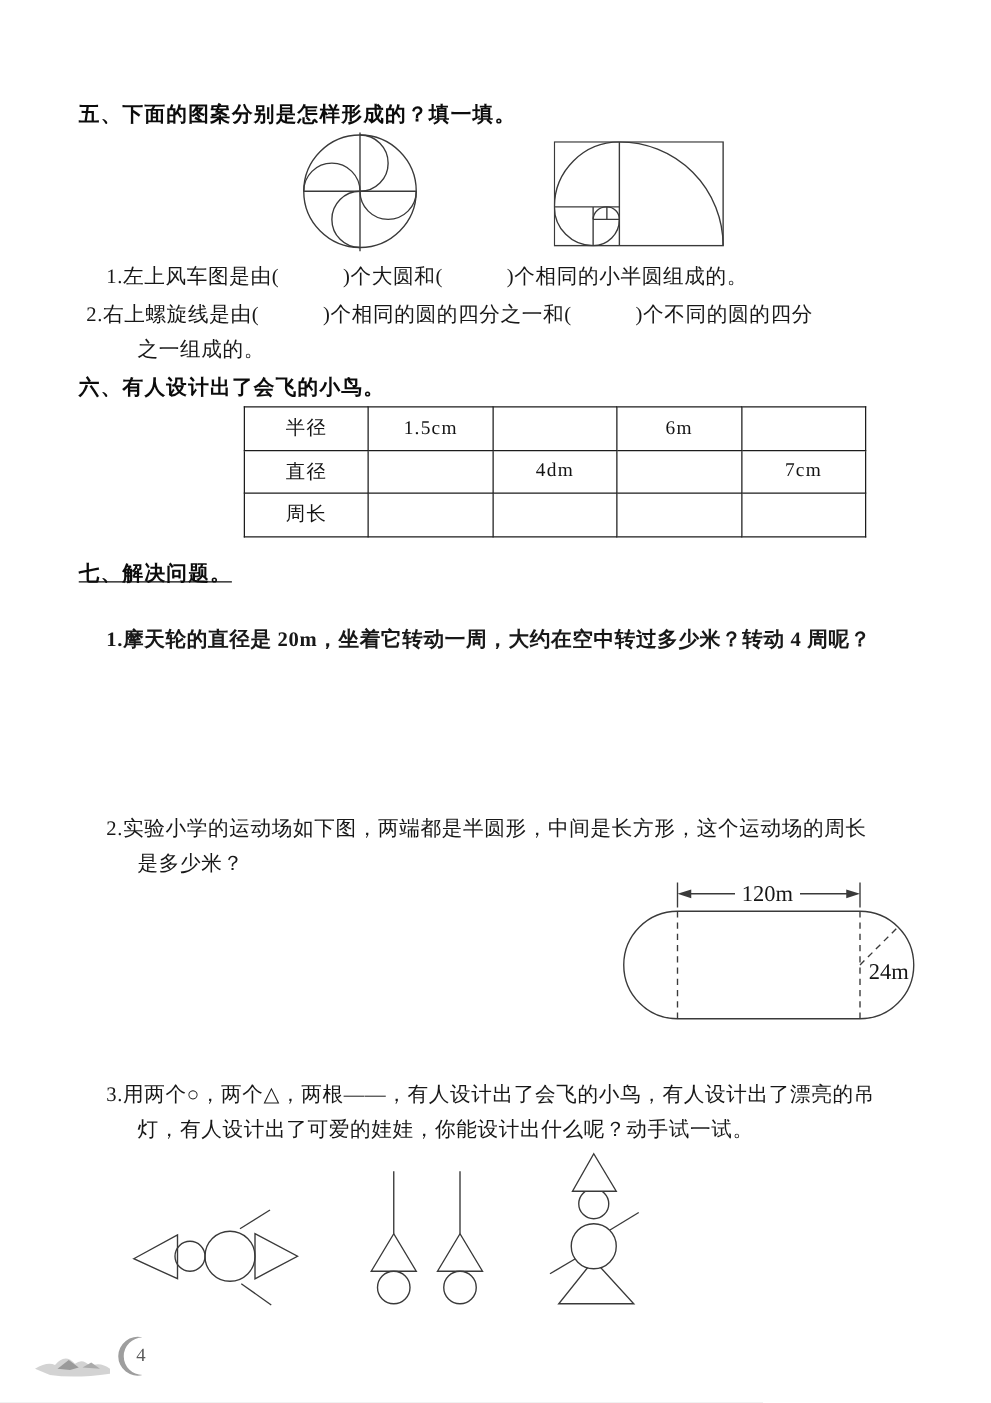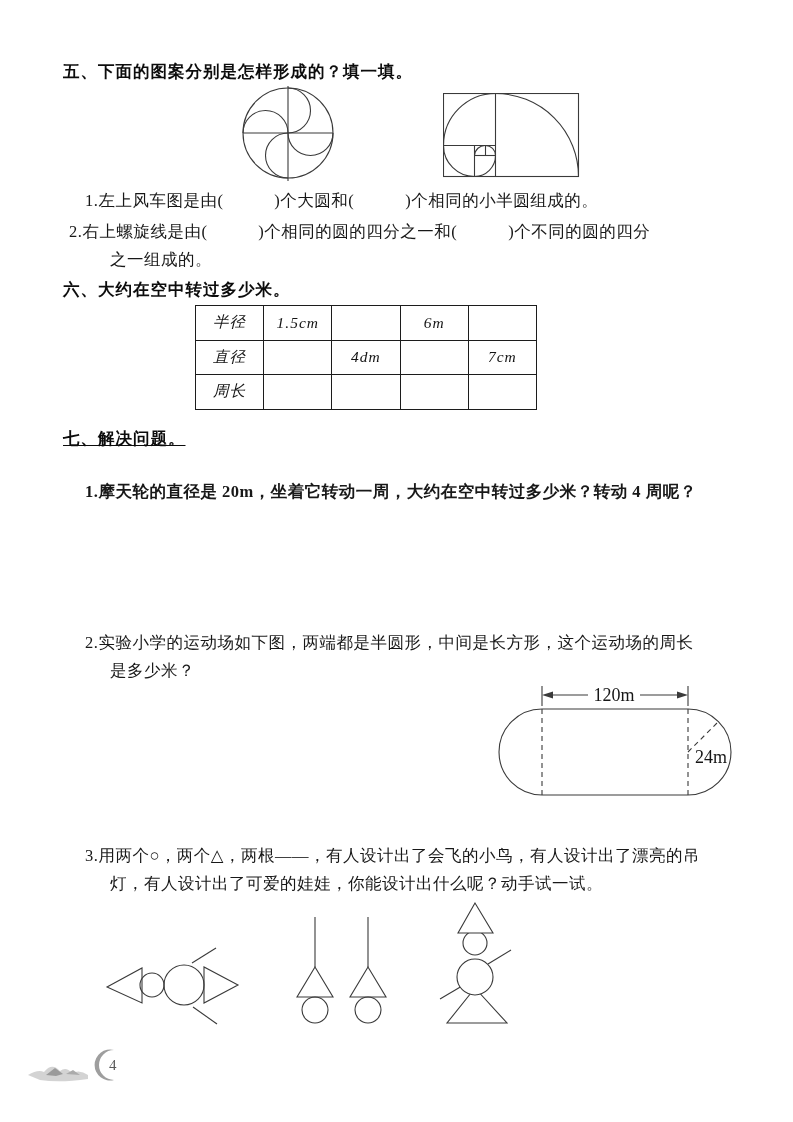--- a/index.html
+++ b/index.html
@@ -1,29 +1,29 @@
 <!DOCTYPE html>
 <html><head>
 <meta charset="utf-8">
 <style>
   html,body{margin:0;padding:0;background:#e8e8e8;}
   .page{
     position:relative;width:793px;height:1122px;background:#ffffff;
     margin:0 auto;overflow:hidden;
     font-family:"Liberation Serif","DejaVu Serif",serif;color:#111;
   }
-  .abs{position:absolute;white-space:nowrap;}
+  .abs{position:absolute;white-space:nowrap;margin-top:20px;}
   .sec-title{
     font-family:"Liberation Sans","DejaVu Sans",sans-serif;
     font-weight:bold;font-size:16.5px;color:#0c0c0c;letter-spacing:1px;
   }
   .q-text{font-size:16.5px;color:#181818;letter-spacing:0.5px;}
   .fig svg{display:block;}
   table.fill-table{
-    border-collapse:collapse;table-layout:fixed;width:342px;font-style:italic;
+    border-collapse:collapse;table-layout:fixed;width:498px;
   }
   table.fill-table td{
     border:1.2px solid #1c1c1c;height:33.5px;text-align:center;
     font-size:15.5px;padding:0;letter-spacing:1px;color:#141414;
   }
   .footer-pagenum{font-size:15px;color:#5a5a5a;}
   .footer-title{
     font-size:14.5px;color:#474747;letter-spacing:3px;
     font-family:"Liberation Serif","DejaVu Serif",serif;
   }
@@ -62,21 +62,21 @@
       <path d="M52.5 62.5 A21 21 0 0 1 31.5 83.5"></path>
       <path d="M42.5 52.5 A10 10 0 0 1 52.5 62.5"></path>
       <path d="M31.5 62.5 A10.5 10.5 0 0 1 42.5 52.5"></path>
     </svg>
   </div>
 
   <div class="abs q-text" style="left:85px;top:190px;">1.左上风车图是由(　　　)个大圆和(　　　)个相同的小半圆组成的。</div>
   <div class="abs q-text" style="left:69px;top:221px;">2.右上螺旋线是由(　　　)个相同的圆的四分之一和(　　　)个不同的圆的四分</div>
   <div class="abs q-text" style="left:110px;top:249px;">之一组成的。</div>
 
-  <div class="abs sec-title" style="left:63px;top:279px;">六、大约在空中转过多少米。</div>
+  <div class="abs sec-title" style="left:63px;top:279px;">六、有人设计出了会飞的小鸟。</div>
 
   <div class="abs" style="left:195px;top:305px;">
     <table class="fill-table">
       <tbody>
           <tr>
         <td>半径</td>
         <td>1.5cm</td>
         <td></td>
         <td>6m</td>
         <td></td>

